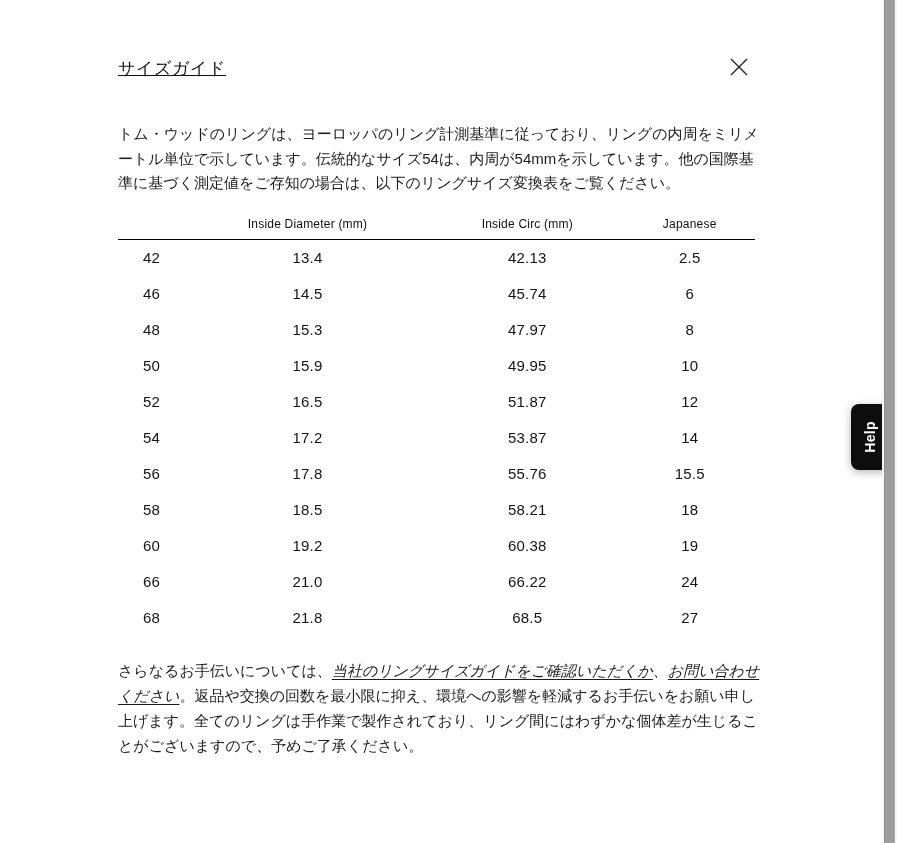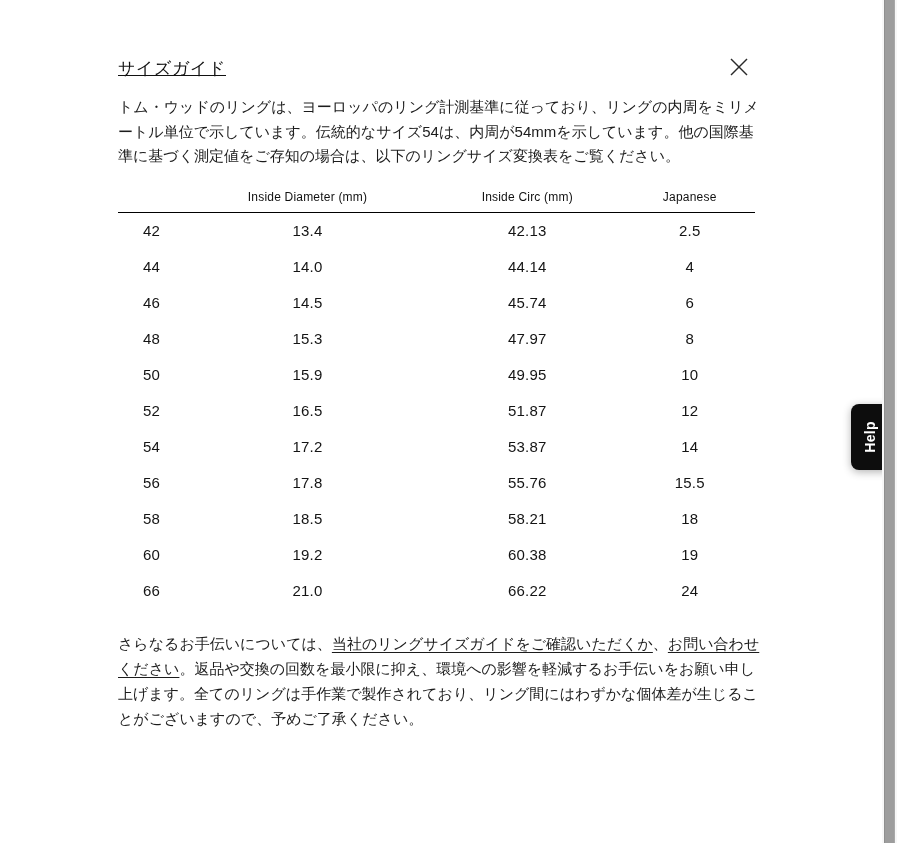--- a/index.html
+++ b/index.html
@@ -27,21 +27,21 @@
   }
   .close-btn {
     position: absolute;
     left: 724px; top: 52px;
     width: 30px; height: 30px;
     background: none; border: none; padding: 4px;
     cursor: pointer;
   }
   .close-btn svg { display: block; }
   .desc {
-    margin: 15px 0 0 0;
+    margin: 42px 0 0 0;
     font-size: 15px;
     line-height: 24.5px;
     color: #1c1c1c;
   }
   table.size-table {
     border-collapse: collapse;
     width: 637px;
     margin-top: 21px;
     table-layout: fixed;
   }
@@ -69,20 +69,21 @@
     font-size: 15px;
     line-height: 25px;
     color: #1c1c1c;
   }
   .footer a {
     color: inherit;
     text-decoration: underline;
     text-underline-offset: 3px;
     text-decoration-thickness: 1px;
     cursor: pointer;
+    font-style: italic;
   }
   .help-tab {
     position: absolute;
     right: 8px; top: 404px;
     width: 38px; height: 66px;
     background: #0d0d0d;
     border-radius: 8px 0 0 8px;
     box-shadow: 0 2px 8px rgba(0,0,0,0.30);
     z-index: 5;
     display: flex; align-items: center; justify-content: center;
@@ -138,26 +139,20 @@
         </tr>
     </thead>
     <tbody>
         <tr>
           <td>42</td>
           <td>13.4</td>
           <td>42.13</td>
           <td>2.5</td>
         </tr>
         <tr>
-          <td>44</td>
-          <td>14.0</td>
-          <td>44.14</td>
-          <td>4</td>
-        </tr>
-        <tr>
           <td>46</td>
           <td>14.5</td>
           <td>45.74</td>
           <td>6</td>
         </tr>
         <tr>
           <td>48</td>
           <td>15.3</td>
           <td>47.97</td>
           <td>8</td>
@@ -196,20 +191,26 @@
           <td>60</td>
           <td>19.2</td>
           <td>60.38</td>
           <td>19</td>
         </tr>
         <tr>
           <td>66</td>
           <td>21.0</td>
           <td>66.22</td>
           <td>24</td>
+        </tr>
+        <tr>
+          <td>68</td>
+          <td>21.8</td>
+          <td>68.5</td>
+          <td>27</td>
         </tr>
       </tbody>
   </table>
 
   <p class="footer"><span>さらなるお手伝いについては、</span><a>当社のリングサイズガイドをご確認いただくか</a><span>、</span><a>お問い合わせください</a><span>。返品や交換の回数を最小限に抑え、環境への影響を軽減するお手伝いをお願い申し上げます。全てのリングは手作業で製作されており、リング間にはわずかな個体差が生じることがございますので、予めご了承ください。</span></p>
 </div>
 
 <button class="close-btn" aria-label="close">
   <svg width="22" height="22" viewBox="0 0 22 22">
     <line x1="3" y1="3" x2="19" y2="19" stroke="#2a2a2a" stroke-width="1.4"></line>

